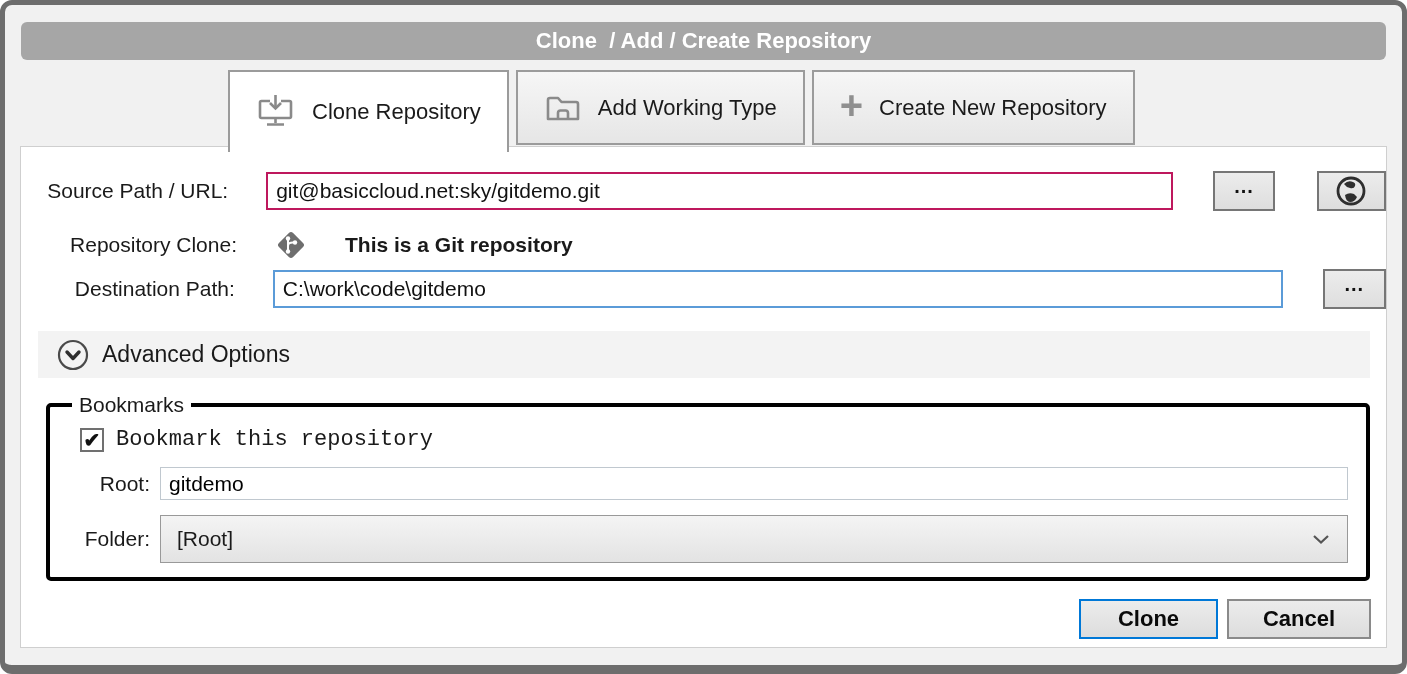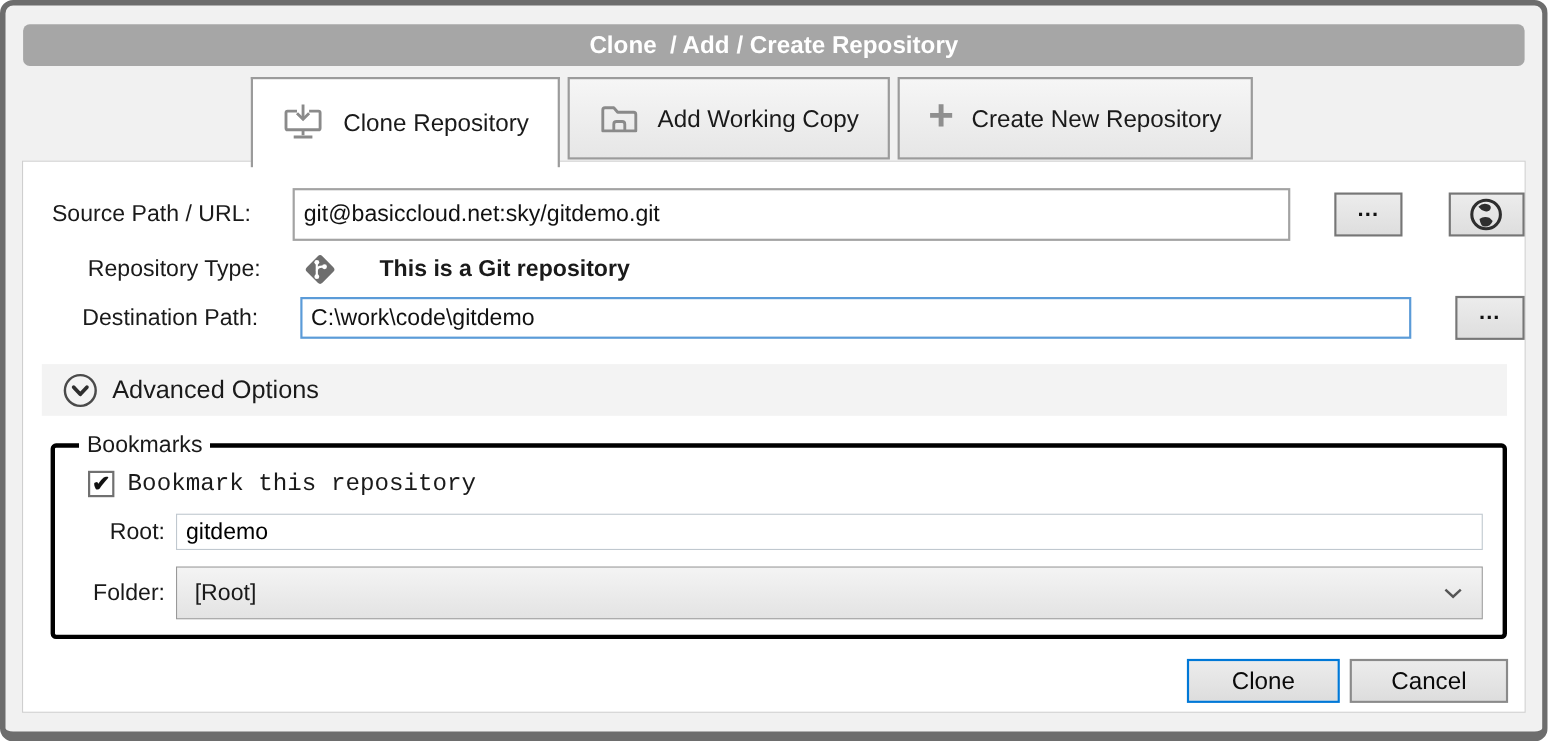--- a/index.html
+++ b/index.html
@@ -63,21 +63,21 @@
     font-size: 21px; color: #1a1a1a;
   }
   .txt-input {
     font-family: "Liberation Sans", sans-serif;
     font-size: 21px; color: #111;
     background: #ffffff;
     padding: 0 8px;
     outline: none;
   }
   .row-source { left: 0; top: 24px; width: 100%; }
-  .row-source .txt-input { width: 945px; height: 48px; border: 2px solid #a3a3a3; }
+  .row-source .txt-input { width: 945px; height: 38px; border: 2px solid #be185d; }
   .row-repotype { left: 0; top: 80px; width: 100%; height: 36px; }
   .repotype-status { font-size: 21px; margin-left: 10px; font-weight: bold; }
   .row-dest { left: 0; top: 122px; width: 100%; }
   .row-dest .txt-input { width: 1020px; height: 38px; border: 2px solid #5b9bd8; }
   .sq-btn {
     height: 40px;
     background: linear-gradient(#ececec, #dedede);
     border: 2px solid #767676;
     font-size: 20px; font-weight: bold; color: #111;
     display: flex; align-items: center; justify-content: center;
@@ -128,21 +128,21 @@
     background: linear-gradient(#f4f4f4, #e3e3e3);
     display: flex; align-items: center;
     font-size: 21px; padding: 0 16px;
     cursor: pointer;
   }
   .select-box .sel-value { flex: 1; }
   
   .action-btn {
     position: absolute; top: 452px; height: 40px;
     background: linear-gradient(#ececec, #dddddd);
-    font-size: 22px; font-weight: normal; color: #0a0a0a;
+    font-size: 22px; font-weight: bold; color: #0a0a0a;
     display: flex; align-items: center; justify-content: center;
     cursor: pointer;
   }
   .btn-clone { right: 168px; width: 139px; border: 2px solid #0078d7; }
   .btn-cancel { right: 15px; width: 144px; border: 2px solid #8a8a8a; }
   .icon { display: inline-flex; align-items: center; justify-content: center; }
 </style>
 </head>
 <body>
 
@@ -166,21 +166,21 @@
       </span>
       <span>Clone Repository</span>
     </div>
     <div class="tab">
       <span class="icon">
         <svg width="38" height="32" viewBox="0 0 38 32" fill="none">
           <path d="M4 27 V8 Q4 6 6 6 H14 L17.5 10 H32 Q34 10 34 12 V27 Z" stroke="#8a8a8a" stroke-width="2.6" stroke-linejoin="round"></path>
           <path d="M14 27 v-6 q0-2.5 2.5-2.5 h5 q2.5 0 2.5 2.5 v6" stroke="#8a8a8a" stroke-width="2.6" fill="none"></path>
         </svg>
       </span>
-      <span>Add Working Copy</span>
+      <span>Add Working Type</span>
     </div>
     <div class="tab">
       <span class="plus-glyph">+</span>
       <span>Create New Repository</span>
     </div>
   </div>
 
   <div style="position:absolute; left:16px; right:16px; top:142px; bottom:18px; z-index:2;">
 
     <div class="row row-source">
@@ -192,21 +192,21 @@
           <svg width="34" height="34" viewBox="0 0 34 34">
             <circle cx="17" cy="17" r="13" fill="none" stroke="#2e2e2e" stroke-width="2.8"></circle>
             <path d="M10 10 q4-4 9-2 q3 1 2 4 q-1 3-5 2 q-4-1-6-4 z" fill="#2e2e2e"></path>
             <path d="M11 21 q4-3 9-1 l3 3 q-2 5-7 5 q-4 0-5-7 z" fill="#2e2e2e"></path>
           </svg>
         </span>
       </button>
     </div>
 
     <div class="row row-repotype">
-      <span class="lbl">Repository Type:</span>
+      <span class="lbl">Repository Clone:</span>
       <span class="icon">
         <svg width="32" height="32" viewBox="0 0 32 32">
           <g transform="rotate(45 16 16)">
             <rect x="6" y="6" width="20" height="20" rx="3" fill="#6e6e6e"></rect>
           </g>
           <line x1="13" y1="10" x2="13" y2="22" stroke="#ffffff" stroke-width="2"></line>
           <circle cx="13" cy="9.5" r="2.2" fill="#ffffff"></circle>
           <circle cx="13" cy="22.5" r="2.2" fill="#ffffff"></circle>
           <path d="M13 17 q0-4 6-3.5" stroke="#ffffff" stroke-width="2" fill="none"></path>
           <circle cx="20" cy="13.5" r="2.2" fill="#ffffff"></circle>

